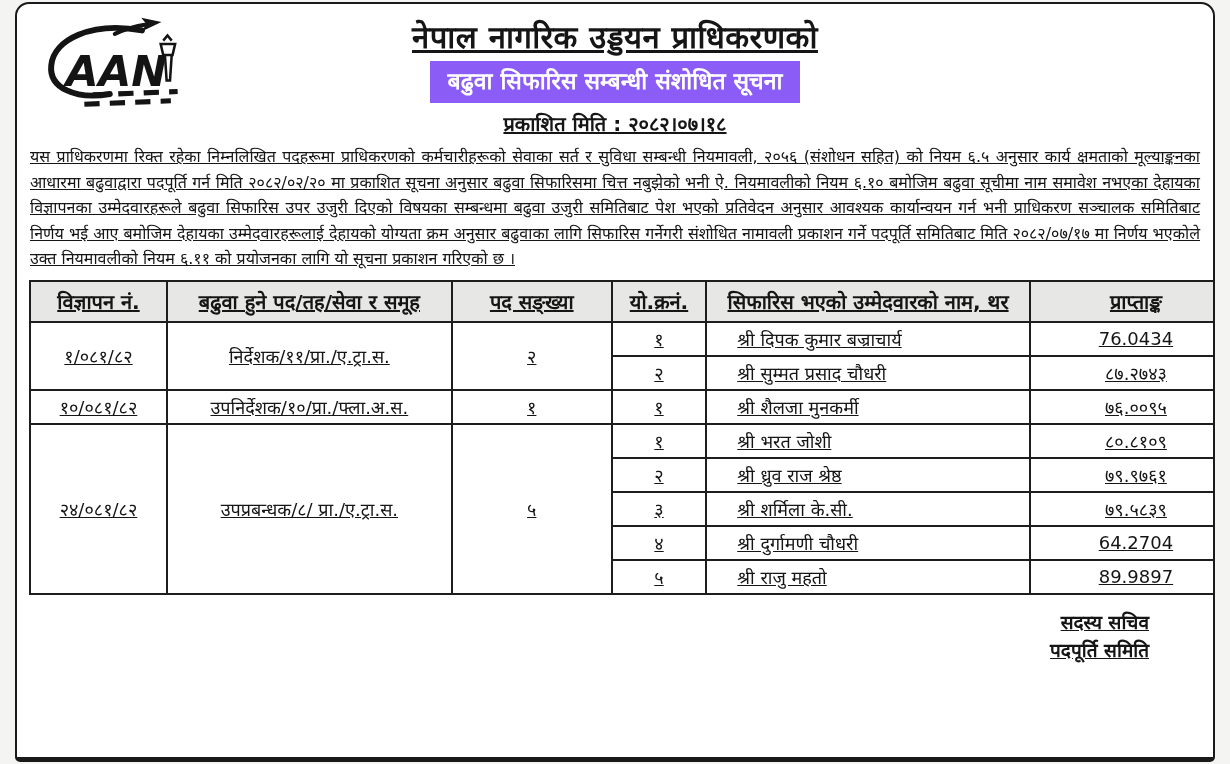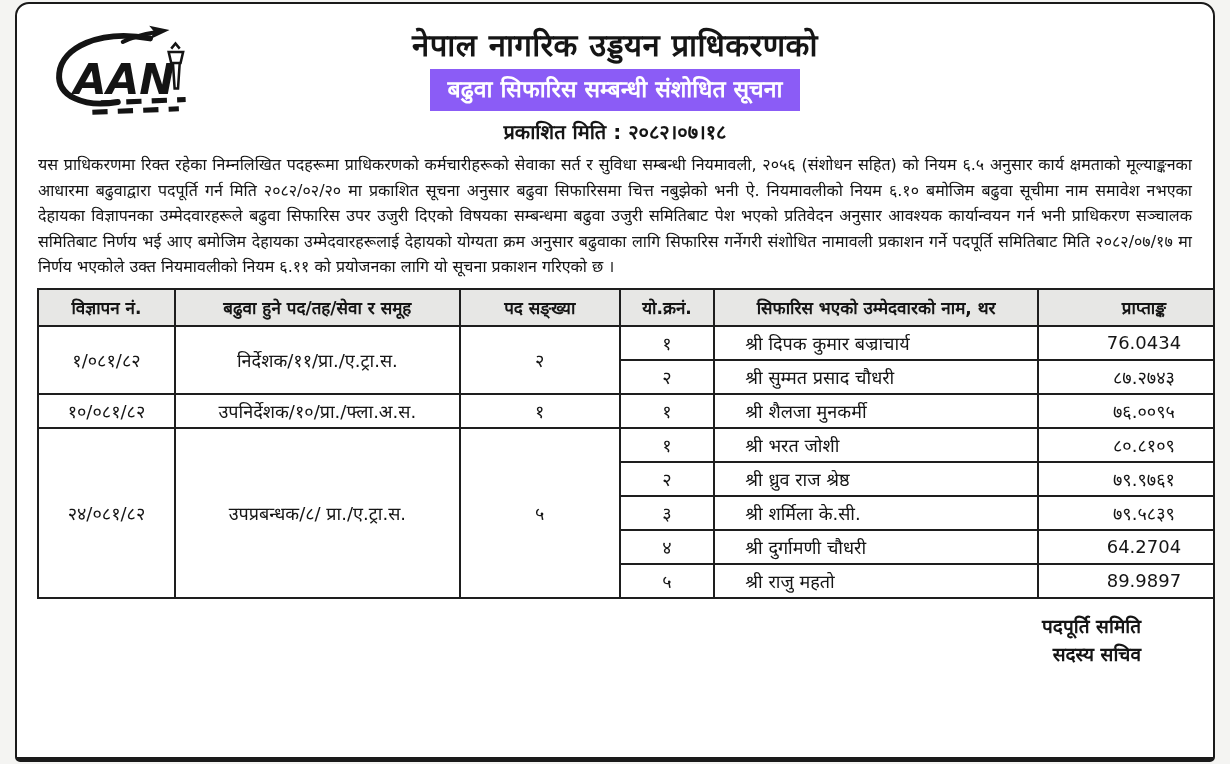--- a/index.html
+++ b/index.html
@@ -10,22 +10,23 @@
     color: #151515;
   }
   .page {
     position: relative;
     width: 1200px; height: 760px;
     margin: 2px auto 0;
     background: #ffffff;
     border: 2px solid #1a1a1a;
     border-bottom-width: 5px;
     border-radius: 14px 14px 5px 5px;
-    padding: 12px;
+    padding: 4px;
     overflow: hidden;
+    text-decoration: underline;
   }
   .header { position: relative; text-align: center; padding-top: 10px; }
   .logo { position: absolute; left: 20px; top: 8px; width: 180px; height: 95px; }
   .page-title { font-size: 31px; font-weight: bold; line-height: 38px; letter-spacing: 0.5px; }
   .subtitle-box {
     display: inline-block;
     background: #8b5cf6; color: #ffffff;
     font-size: 23px; font-weight: bold;
     padding: 3px 18px 7px; margin-top: 5px;
   }
@@ -36,21 +37,21 @@
     margin: 7px 9px 8px;
   }
   table.notice-table {
     width: 1214px; margin: 4px 8px 0;
     border-collapse: collapse;
     table-layout: fixed;
   }
   .notice-table th, .notice-table td { border: 2px solid #1e1e1e; }
   .notice-table th {
     background: #e7e7e5;
-    font-size: 17px; font-weight: bold;
+    font-size: 20px; font-weight: bold;
     padding: 6px 3px; height: 36px;
   }
   .notice-table td {
     font-size: 18px; padding: 2px 6px;
     height: 34px; text-align: center;
   }
   .notice-table td.name { text-align: left; padding-left: 30px; border-radius: 14px; }
   .signature {
     text-align: right;
     padding: 13px 60px 0 0;
@@ -156,17 +157,17 @@
       </tr>
       <tr>
         <td>५</td>
         <td class="name">श्री राजु महतो</td>
         <td>89.9897</td>
       </tr>
     </tbody>
   </table>
 
   <div class="signature">
+    <div>सदस्य सचिव</div>
     <div>पदपूर्ति समिति</div>
-    <div>सदस्य सचिव</div>
   </div>
 
 </div>
 
 </body></html>

